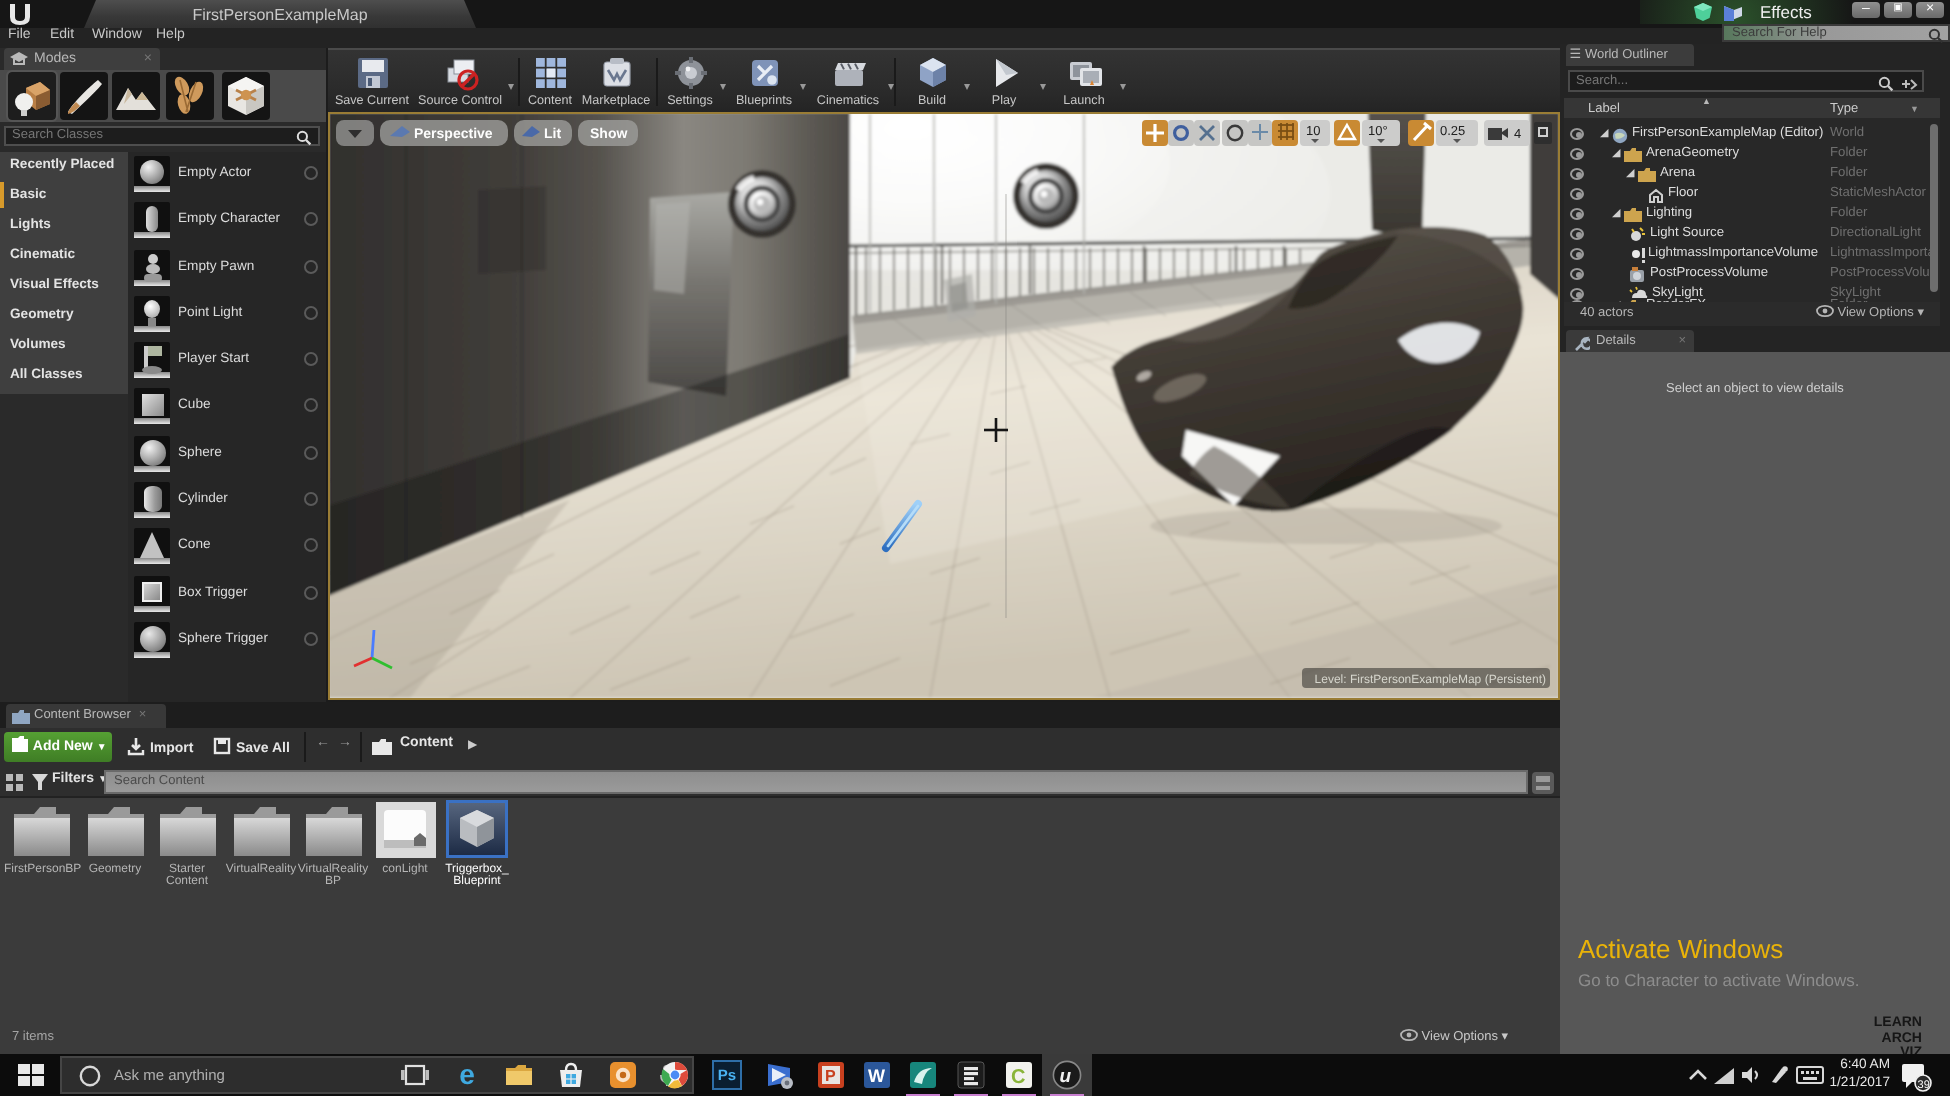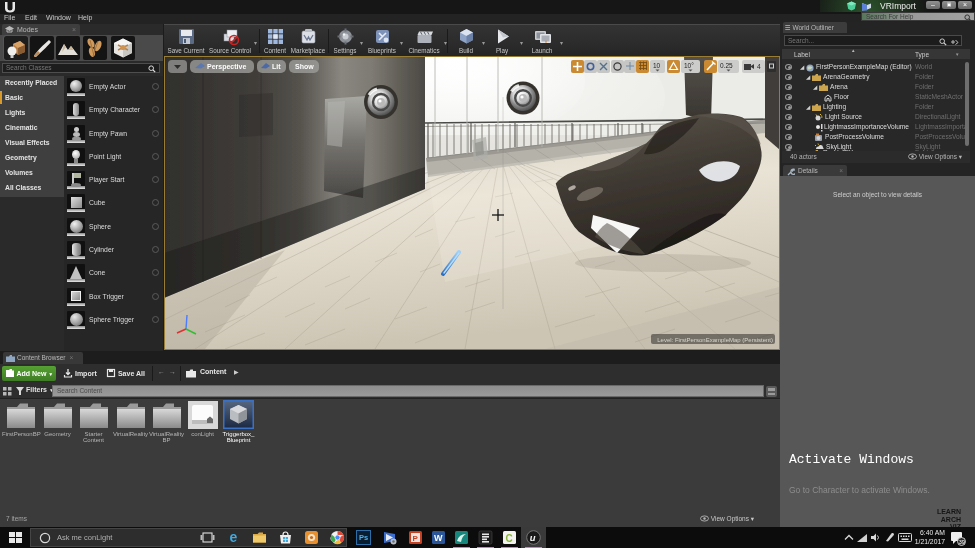--- a/index.html
+++ b/index.html
@@ -64,20 +64,21 @@
 #cortana{position:absolute;left:30px;top:1px;width:317px;height:19px;background:#2d2d2d;border:1px solid #454545;color:#b0b0b0;font-size:7.5px;line-height:17px;}
 .tico{position:absolute;top:3px;width:15px;height:15px;}
 </style></head>
 <body>
 <div id="stage">
 
   <div class="abs" id="topstrip"></div>
   <svg class="abs" style="left:2px;top:0px" width="16" height="14" viewBox="0 0 16 14">
       <path d="M3,2 L5.5,2 L5.5,8.5 Q5.5,10.5 8,10.5 Q10.5,10.5 10.5,8.5 L10.5,2 L13,2 L13,8.5 Q13,12.5 8,12.5 Q3,12.5 3,8.5 Z" fill="#e8e8e8"></path>
     </svg>
+  <div class="abs" id="tab1">FirstPersonExampleMap</div>
   <div class="abs" id="menurow">
     <span style="left:4px">File</span>
       <span style="left:25px">Edit</span>
       <span style="left:46px">Window</span>
       <span style="left:78px">Help</span>
   </div>
   <div class="abs" id="vrtitle"></div>
   <div class="abs" id="helpsearch">Search For Help<svg style="position:absolute;right:2px;top:0.5px" width="8" height="8">
         <circle cx="3.2" cy="3.2" r="2.3" fill="none" stroke="#333" stroke-width="1"></circle>
         <line x1="5" y1="5" x2="7.2" y2="7.2" stroke="#333" stroke-width="1.2"></line>
@@ -763,21 +764,21 @@
         <span style="position:absolute;right:8px"><svg style="vertical-align:-1px" width="9" height="7">
             <ellipse cx="4.5" cy="3.5" rx="4" ry="2.6" fill="none" stroke="#b5b5b5" stroke-width="0.9"></ellipse>
             <circle cx="4.5" cy="3.5" r="1.2" fill="#b5b5b5"></circle>
           </svg> View Options ▾</span>
       </div>
     <div class="abs" id="dettab"><svg style="position:absolute;left:4px;top:2.5px" width="8" height="8">
           <path d="M1,7 L4,4 M4,4 A2.4,2.4 0 1,0 6.8,1.6 L5.5,3 L5,2.5 L6.3,1.1 A2.4,2.4 0 0,0 4,4" stroke="#a8b4c0" stroke-width="1.3" fill="none"></path>
         </svg><span style="margin-left:15px">Details</span><span style="position:absolute;right:4px;color:#777">×</span></div>
     <div class="abs" id="detbody">
       <div style="position:absolute;left:0;top:15px;width:100%;text-align:center;color:#cfcfcf;font-size:6.5px;">Select an object to view details</div>
-      <div style="position:absolute;left:9px;top:276px;color:#ffffff;font-size:13px;font-family:Liberation Mono, monospace;">Activate Windows</div>
+      <div style="position:absolute;left:9px;top:291px;color:#eab308;font-size:13px;">Activate Windows</div>
       <div style="position:absolute;left:9px;top:309px;color:#8d8d8d;font-size:8.5px;">Go to Character to activate Windows.</div>
       <div style="position:absolute;right:14px;top:332px;text-align:right;color:#161616;font-weight:bold;font-size:7px;line-height:7.5px;">LEARN<br>ARCH<br>VIZ</div>
     </div>
   </div>
 
   <div class="abs" id="cb">
     <div class="abs" id="cbtabbar">
         <div id="cbtab"><svg style="position:absolute;left:3px;top:3px" width="9" height="7">
             <path d="M0,1.5 L3,1.5 L4,0 L6,0 L6,1.5 L9,1.5 L9,7 L0,7 Z" fill="#8fa6c2"></path>
           </svg><span style="margin-left:14px">Content Browser</span><span style="position:absolute;margin-left:4px;color:#777">×</span></div>
@@ -885,21 +886,21 @@
           <rect x="0" y="0" width="6" height="5"></rect>
           <rect x="7" y="0" width="6" height="5"></rect>
           <rect x="0" y="6" width="6" height="5"></rect>
           <rect x="7" y="6" width="6" height="5"></rect>
         </g>
       </svg>
     <div id="cortana">
       <svg style="position:absolute;left:8px;top:3px" width="12" height="12">
           <circle cx="6" cy="6" r="4.6" fill="none" stroke="#d8d8d8" stroke-width="1.2"></circle>
         </svg>
-      <span style="margin-left:26px">Ask me conLight</span>
+      <span style="margin-left:26px">Ask me anything</span>
       <svg style="position:absolute;right:8px;top:3px" width="9" height="12">
           <rect x="3" y="1" width="3" height="6" rx="1.5" fill="none" stroke="#b9b9b9" stroke-width="1"></rect>
           <path d="M1.5,5.5 Q1.5,9 4.5,9 Q7.5,9 7.5,5.5 M4.5,9 L4.5,11" stroke="#b9b9b9" stroke-width="1" fill="none"></path>
         </svg>
     </div>
     <svg class="tico" style="left:200px">
         <rect x="3" y="3" width="9" height="9" fill="none" stroke="#e0e0e0" stroke-width="1.1"></rect>
         <rect x="0.5" y="5" width="1.8" height="5" fill="#bdbdbd"></rect>
         <rect x="12.7" y="5" width="1.8" height="5" fill="#bdbdbd"></rect>
       </svg>
@@ -1008,17 +1009,17 @@
 
   <div class="abs" style="left:820px;top:0;width:155px;height:12px;background:radial-gradient(circle at 48px 10px,rgba(60,130,60,0.55),rgba(60,130,60,0) 55%)"></div>
   <svg class="abs" style="left:846px;top:1px" width="11" height="10">
       <path d="M5.5,0.5 L10,2.5 L8.8,8 L5.5,9.5 L2.2,8 L1,2.5 Z" fill="#4ecf9a"></path>
       <path d="M5.5,0.5 L10,2.5 L5.5,4.5 L1,2.5 Z" fill="#7fe8c0"></path>
     </svg>
   <svg class="abs" style="left:861px;top:1.5px" width="11" height="9">
       <path d="M1,8.5 L1,1 L6,3 L10,1.5 L10,6 L5,8 Z" fill="#cfd8e8"></path>
       <path d="M1,1 L6,3 L6,8.5 L1,8.5 Z" fill="#5a7fd8"></path>
     </svg>
-  <div class="abs" style="left:880px;top:1px;color:#efefef;font-size:8.5px;">VRImport</div>
+  <div class="abs" style="left:880px;top:1px;color:#efefef;font-size:8.5px;">Effects</div>
   <div class="winbtn" style="left:926px">–</div>
   <div class="winbtn" style="left:942px"><span style="font-size:5px;position:relative;top:-1px">▣</span></div>
   <div class="winbtn" style="left:958px">×</div>
 </div>
 
 </body></html>

